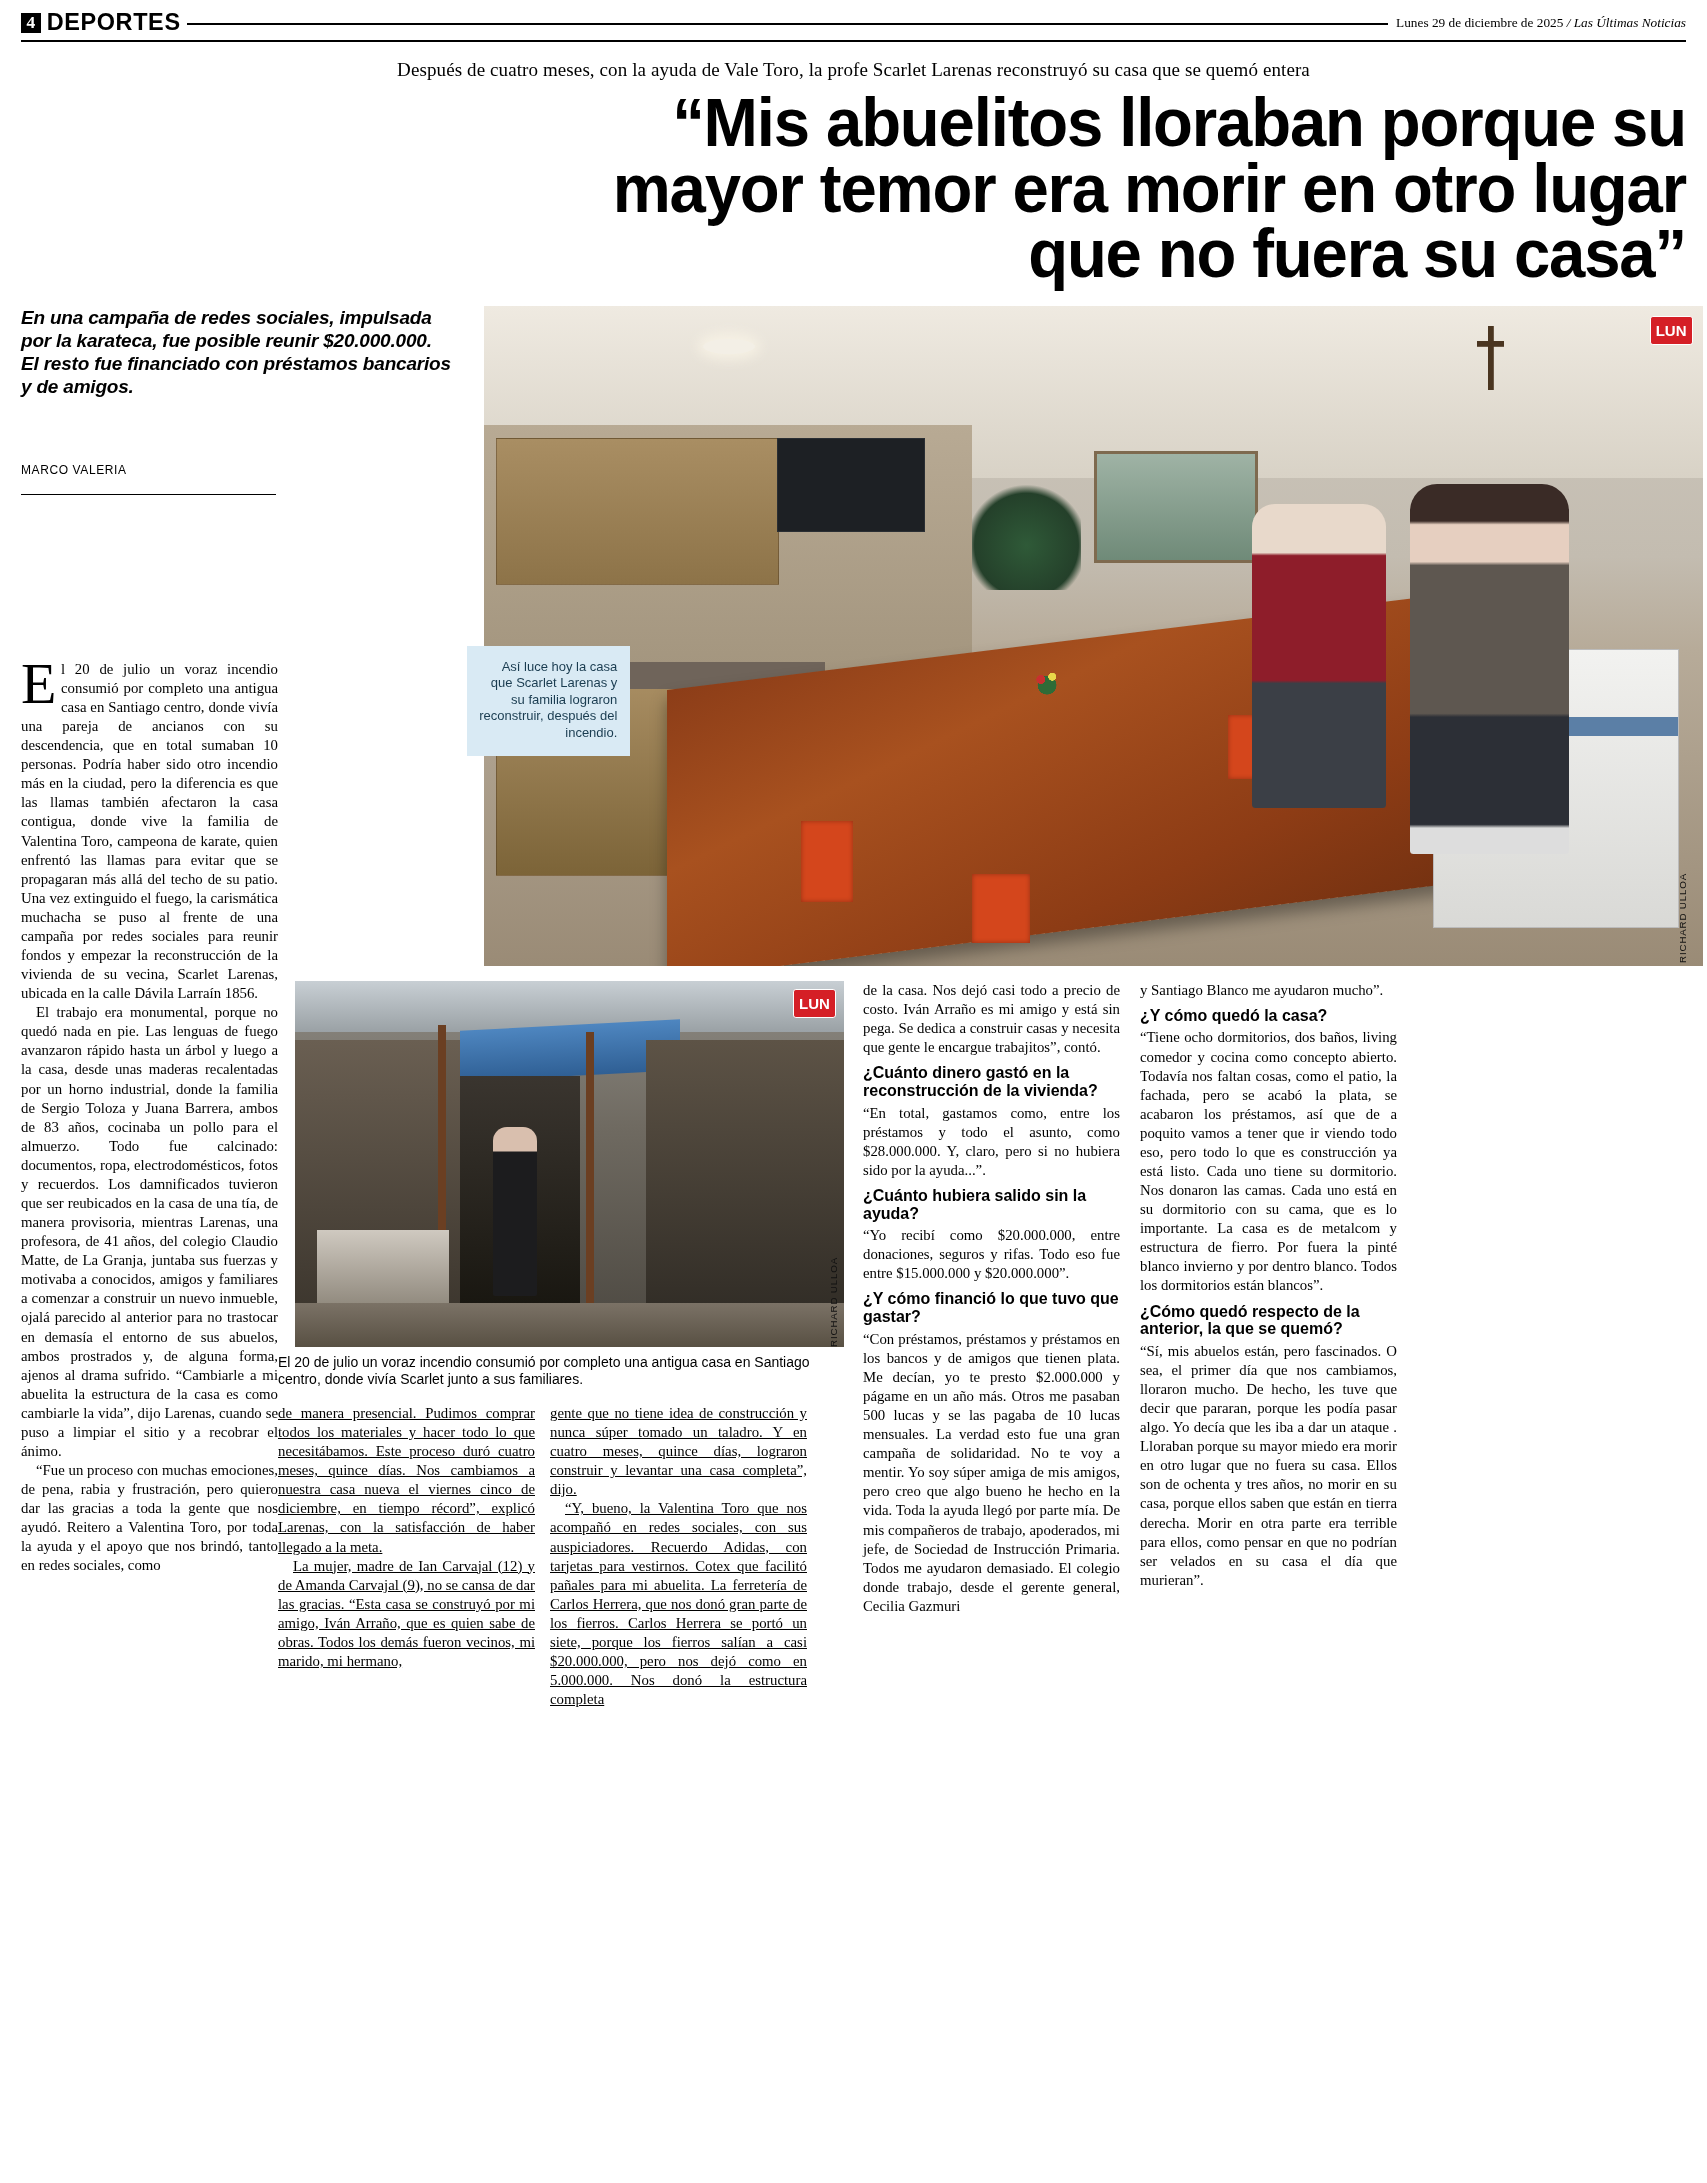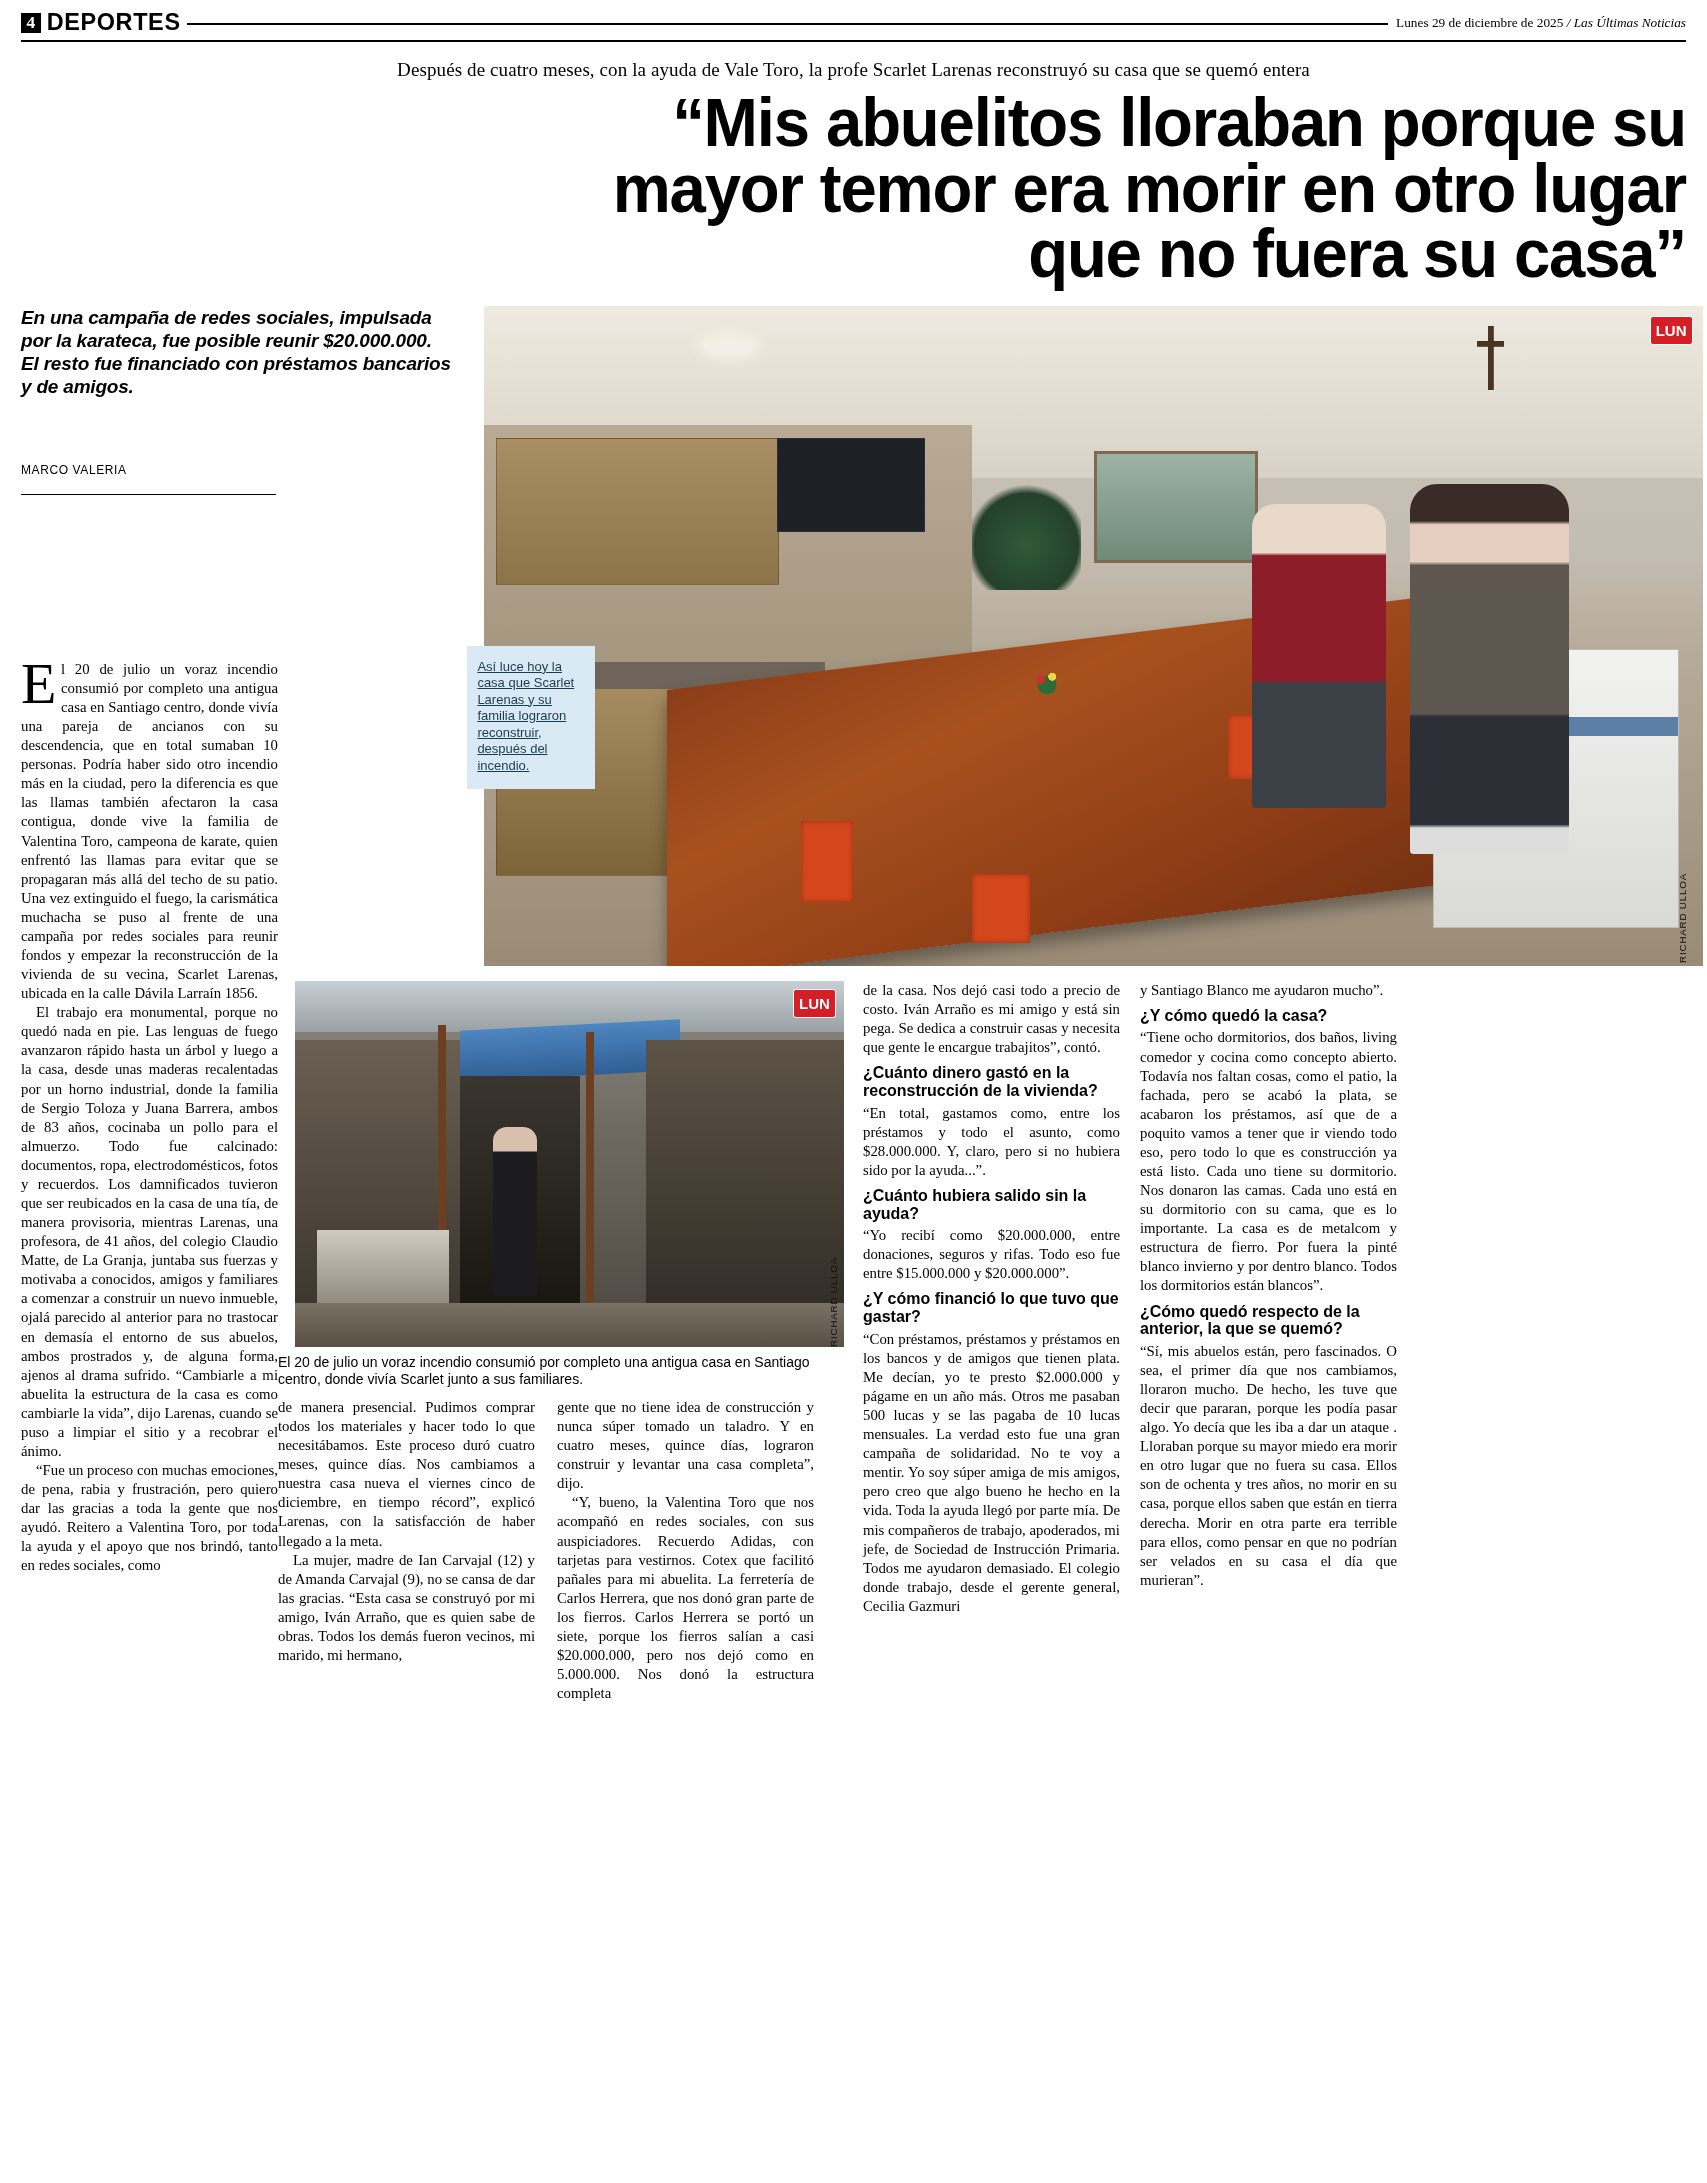--- a/index.html
+++ b/index.html
@@ -184,30 +184,29 @@
     justify-content: center;
     letter-spacing: 0px;
   }
   .lun-main { top: 10.4px; right: 10.4px; }
   .lun-second { top: 8px; right: 8px; }
 
   .caption-box {
     position: absolute;
     left: 0px;
     top: 340px;
-    width: 128px;
+    width: 163px;
     background: #d9eaf4;
     color: #1a3c50;
     font-family: "Liberation Sans", sans-serif;
     font-size: 13px;
     line-height: 1.27;
-    text-align: left;
+    text-align: right;
     padding: 12.7px 12.7px 15px 10.4px;
     box-sizing: border-box;
-    text-decoration: underline;
   }
 
   
   .lower {
     display: flex;
     margin-top: 15px;
   }
   .left-col {
     width: 257px;
     flex: 0 0 257px;
@@ -241,22 +240,23 @@
   .caption-under {
     width: 549px;
     font-family: "Liberation Sans", sans-serif;
     font-size: 14px;
     line-height: 1.25;
     margin-top: 7px;
   }
 
   .qcols {
     display: flex;
-    gap: 22px;
-    margin-top: 9px;
+    gap: 15px;
+    margin-top: 15px;
+    text-decoration: underline;
   }
   .qcol {
     width: 257px;
     flex: 0 0 257px;
   }
 
   .right-cols {
     flex: 1;
     display: flex;
     gap: 20px;

